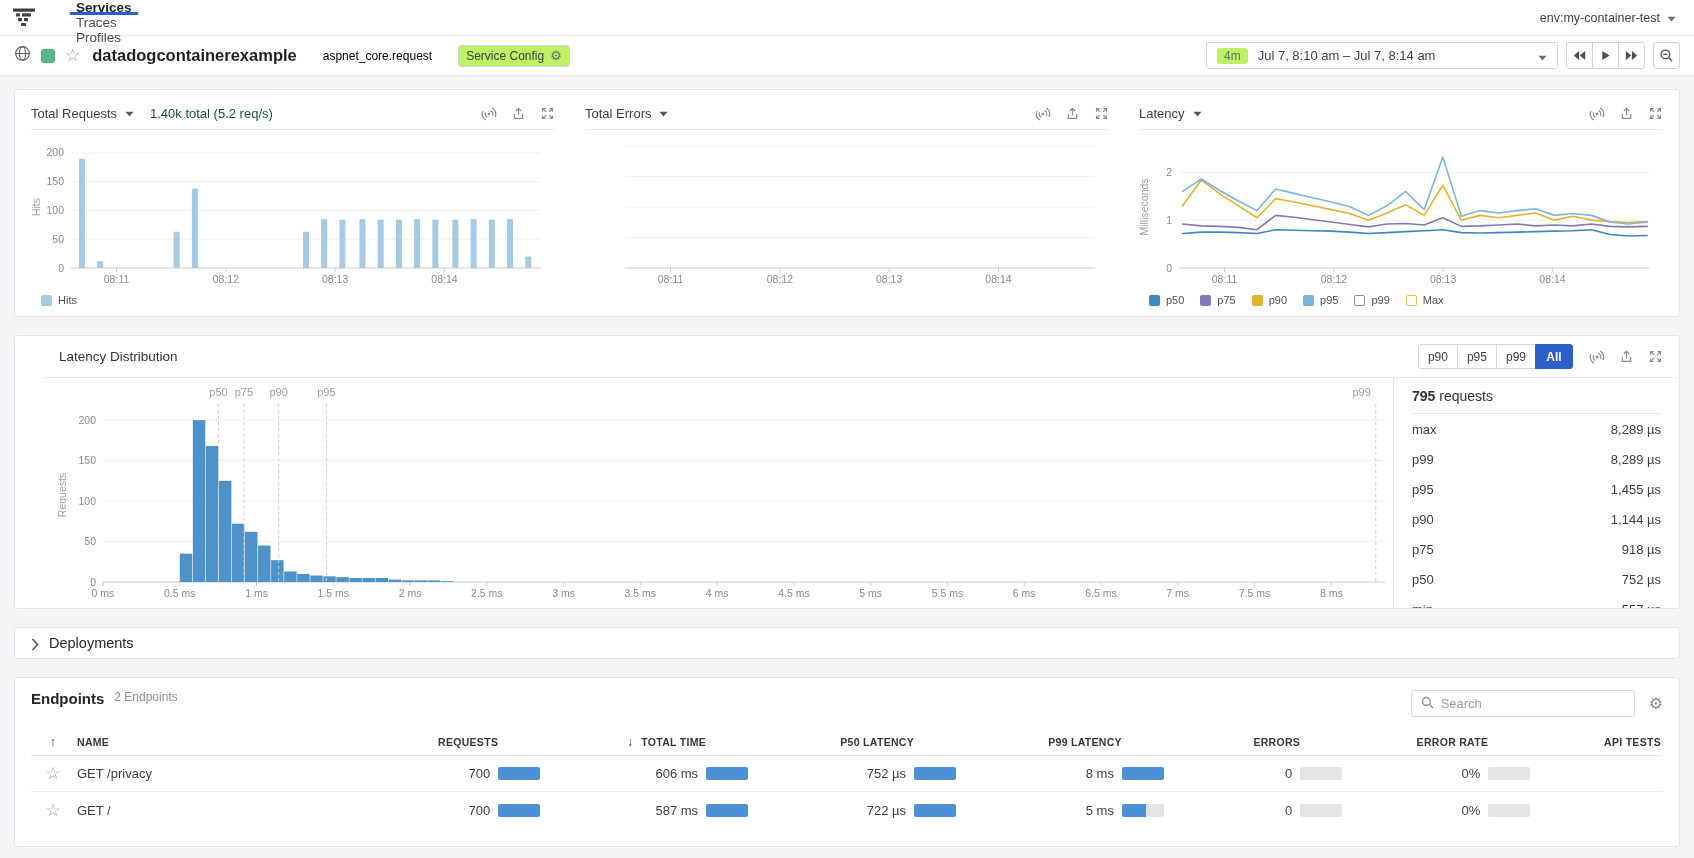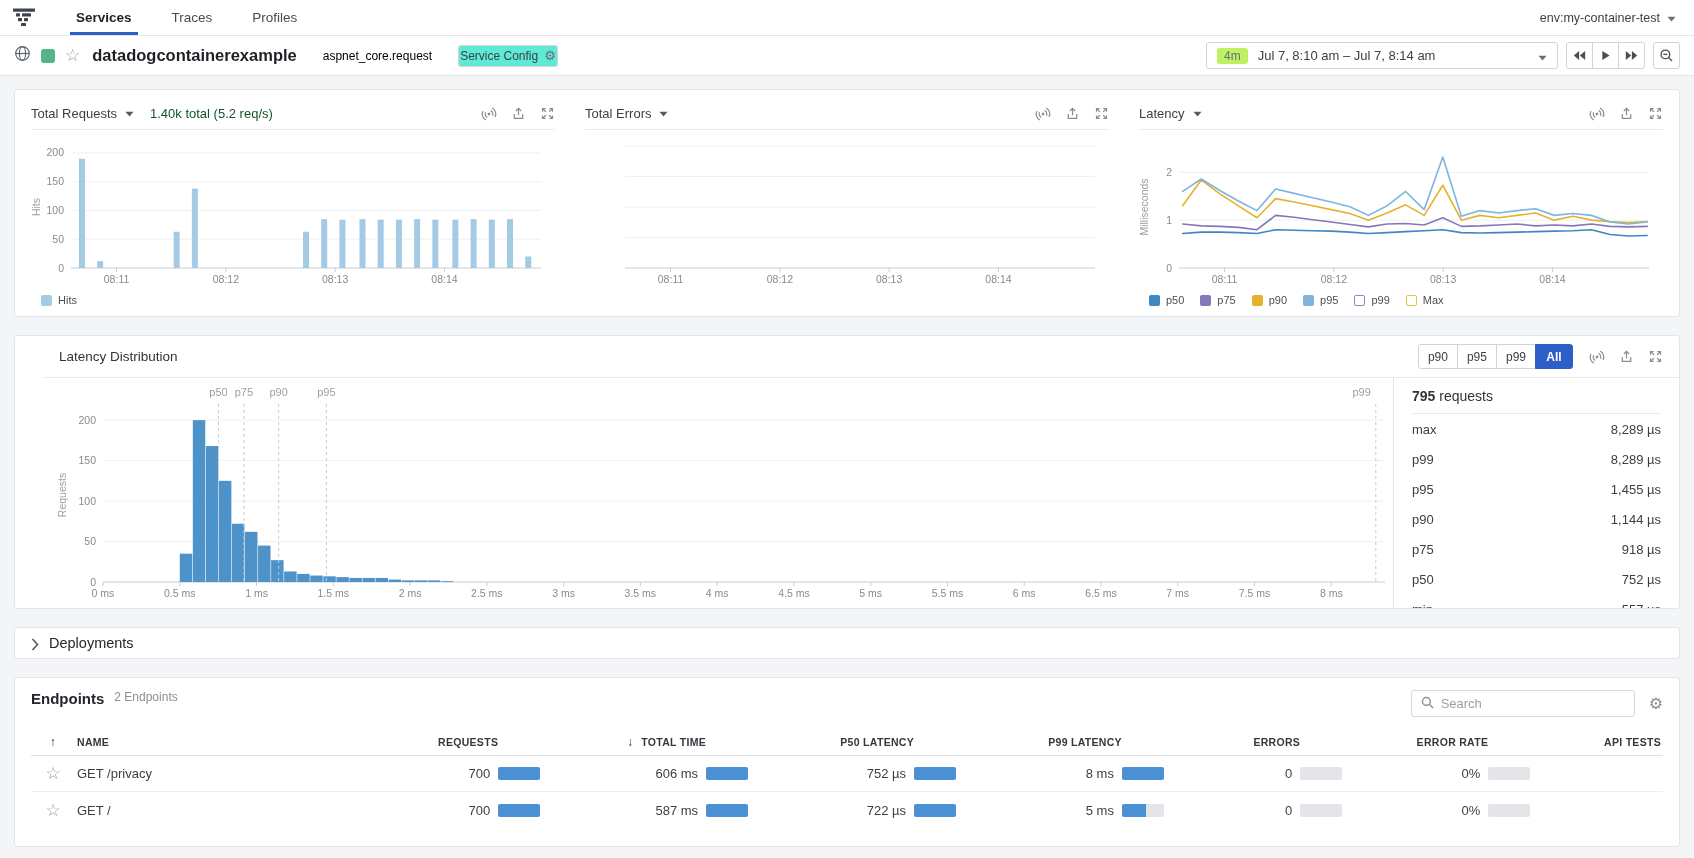--- a/index.html
+++ b/index.html
@@ -2,33 +2,33 @@
 <html><head>
 <meta charset="utf-8">
 <style>
   * { box-sizing: border-box; margin:0; padding:0; }
   html,body { background:#f4f5f7; font-family:"Liberation Sans", sans-serif; color:#3c4148; }
   .page { width:1694px; min-height:858px; }
 
   
   .topnav { height:36px; background:#fff; border-bottom:1px solid #e4e6ea; display:flex; align-items:stretch; padding:0 18px 0 12px; }
   .nav-menu { width:34px; display:flex; align-items:center; cursor:pointer; }
-  .tabs { display:flex; margin-left:10px; }
+  .tabs { display:flex; margin-left:10px;flex-direction:column; }
   .tab { position:relative; display:flex; align-items:center; padding:0 20px; font-size:13.5px; color:#464c53; cursor:pointer; }
   .tab.active { color:#1c2127; font-weight:bold; }
   .tab.active:after { content:""; position:absolute; left:14px; right:14px; bottom:0; height:3px; background:#2d5fc9; }
   .env { margin-left:auto; display:flex; align-items:center; gap:7px; font-size:12.5px; color:#3c4148; cursor:pointer; }
 
   
   .subheader { height:40px; background:#fff; border-bottom:1px solid #e4e6ea; display:flex; align-items:center; padding:0 14px; gap:10px; }
   .svc-square { width:14px; height:14px; border-radius:3px; }
   .star { font-size:17px; color:#9aa0a6; line-height:1; cursor:pointer; }
   .svc-title { font-size:16.5px; font-weight:bold; color:#1d2126; margin-left:2px; }
   .svc-integration { font-size:12px; color:#000000; margin-left:16px; }
-  .svc-config { margin-left:16px; display:flex; align-items:center; gap:6px; border:1px solid #d3d7db; border-radius:3px; padding:3px 1px; font-size:12px; color:#3c4248; background:#5eead4; cursor:pointer; }
+  .svc-config { margin-left:16px; display:flex; align-items:center; gap:6px; border:1px solid #d3d7db; border-radius:3px; padding:3px 7px; font-size:12px; color:#3c4248; background:#bef264; cursor:pointer; }
   .gear { color:#6a7077; font-size:13px; line-height:1; }
   .time-wrap { margin-left:auto; display:flex; align-items:center; gap:8px; }
   .time-box { display:flex; align-items:center; gap:10px; border:1px solid #d0d4d9; border-radius:3px; background:#fff; height:27px; padding:0 10px; width:352px; cursor:pointer; }
   .time-badge { background:#bef264; color:#6a7077; border-radius:3px; font-size:12px; padding:1px 7px; }
   .time-text { font-size:13px; color:#3c4148; flex:1; }
   .btn-group { display:flex; }
   .icon-btn { width:27px; height:27px; border:1px solid #d0d4d9; background:#fff; display:flex; align-items:center; justify-content:center; color:#4a4f55; cursor:pointer; }
   .btn-group .icon-btn + .icon-btn { margin-left:-1px; }
   .btn-group .icon-btn:first-child { border-radius:3px 0 0 3px; }
   .btn-group .icon-btn:last-child { border-radius:0 3px 3px 0; }

